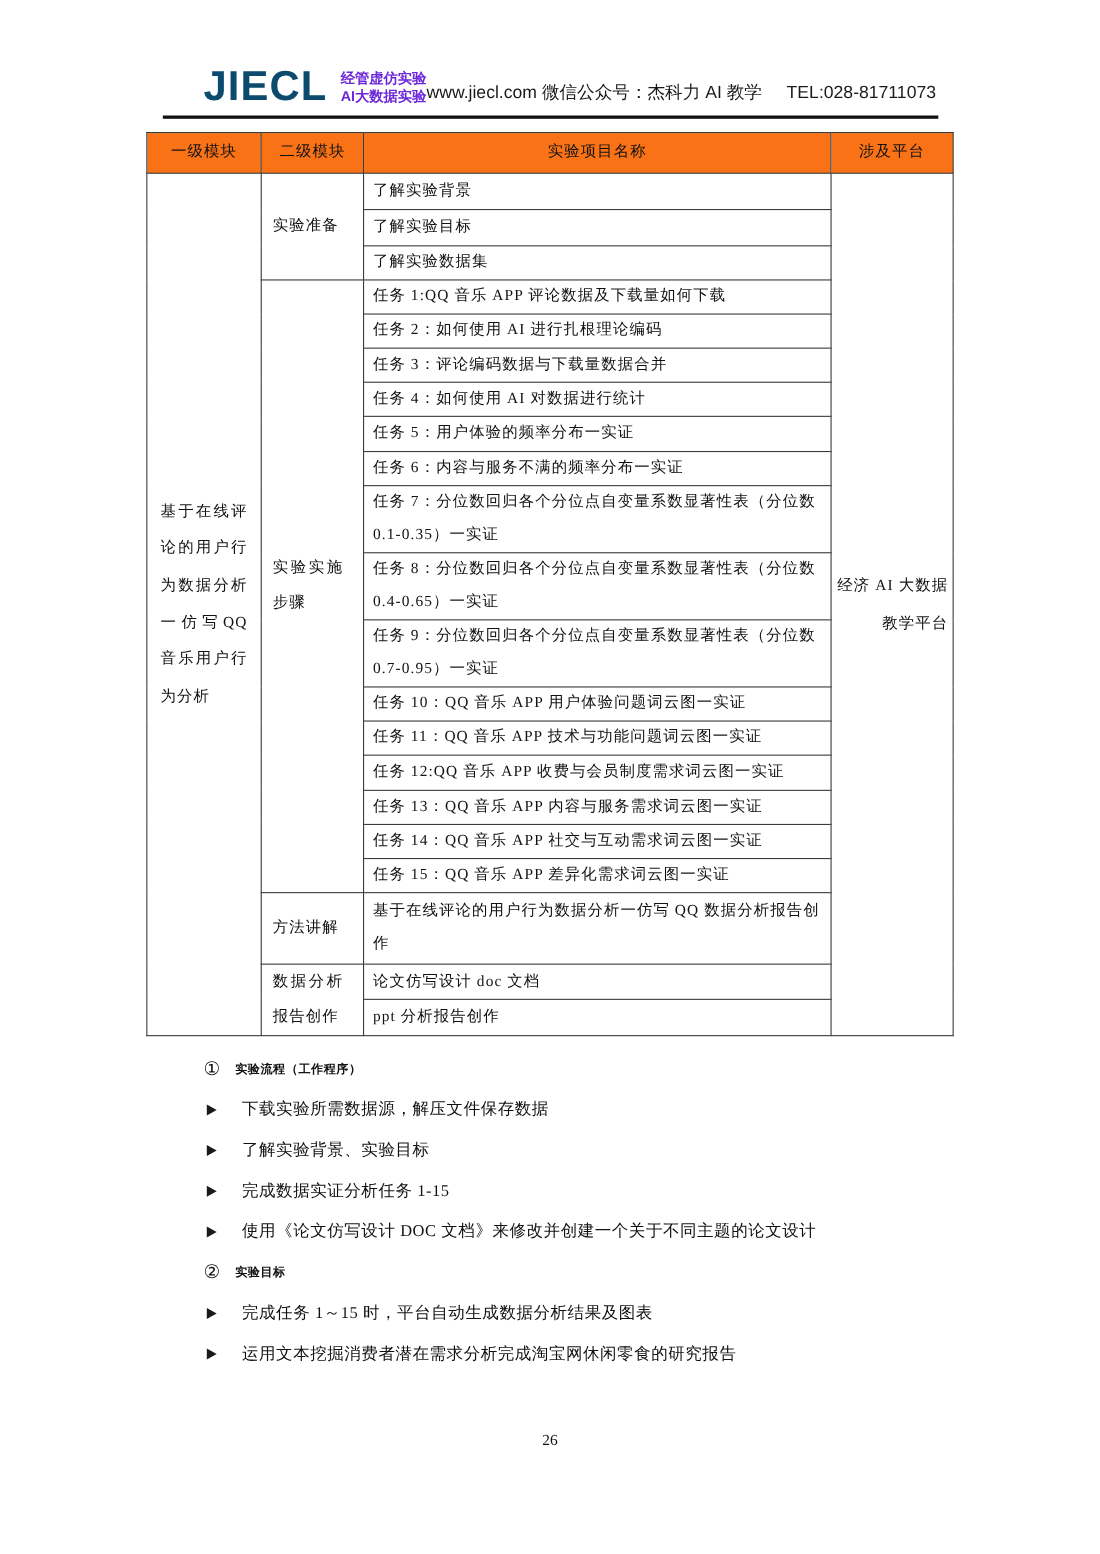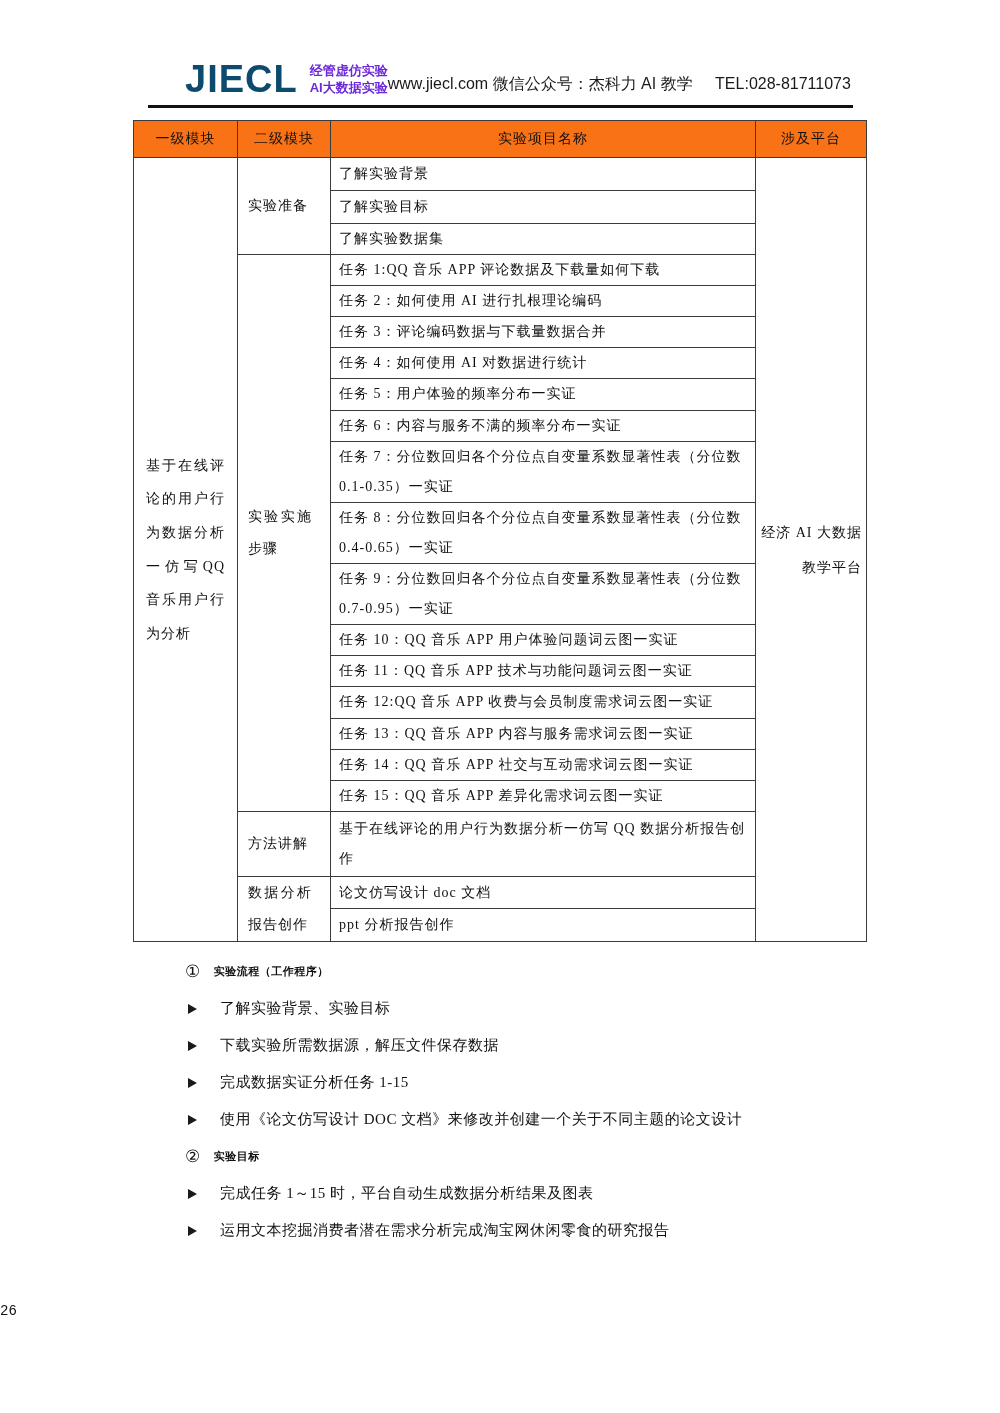--- a/index.html
+++ b/index.html
@@ -65,22 +65,22 @@
   .li .circ { font-size:17px; margin-right:13px; }
   .li .ttl { font-weight:bold; font-size:11px;text-align:center; }
   .li .bullet {
     width:0; height:0; margin-left:3px; margin-right:23px;
     border-left:9px solid #1a1a1a;
     border-top:5px solid transparent;
     border-bottom:5px solid transparent;
   }
   .page-num {
     position:absolute; top:1303px; left:0; width:100%;
-    text-align:left; font-size:14px;
-    font-family:Liberation Mono, monospace;
+    text-align:center; font-size:14px;
+    font-family:Liberation Serif, serif;
   }
 </style>
 </head>
 <body>
 
 <div class="page">
   <div class="content">
 
     <div class="hdr">
       <div class="logo">JIECL</div>
@@ -188,25 +188,25 @@
     </tbody>
       </table>
 
     <div class="list">
       <div class="li">
         <span class="circ">①</span>
         <span class="ttl">实验流程（工作程序）</span>
       </div>
       <div class="li">
         <span class="bullet"></span>
+        <span>下载实验所需数据源，解压文件保存数据</span>
+      </div>
+      <div class="li">
+        <span class="bullet"></span>
         <span>了解实验背景、实验目标</span>
-      </div>
-      <div class="li">
-        <span class="bullet"></span>
-        <span>下载实验所需数据源，解压文件保存数据</span>
       </div>
       <div class="li">
         <span class="bullet"></span>
         <span>完成数据实证分析任务 1-15</span>
       </div>
       <div class="li">
         <span class="bullet"></span>
         <span>使用《论文仿写设计 DOC 文档》来修改并创建一个关于不同主题的论文设计</span>
       </div>
 

